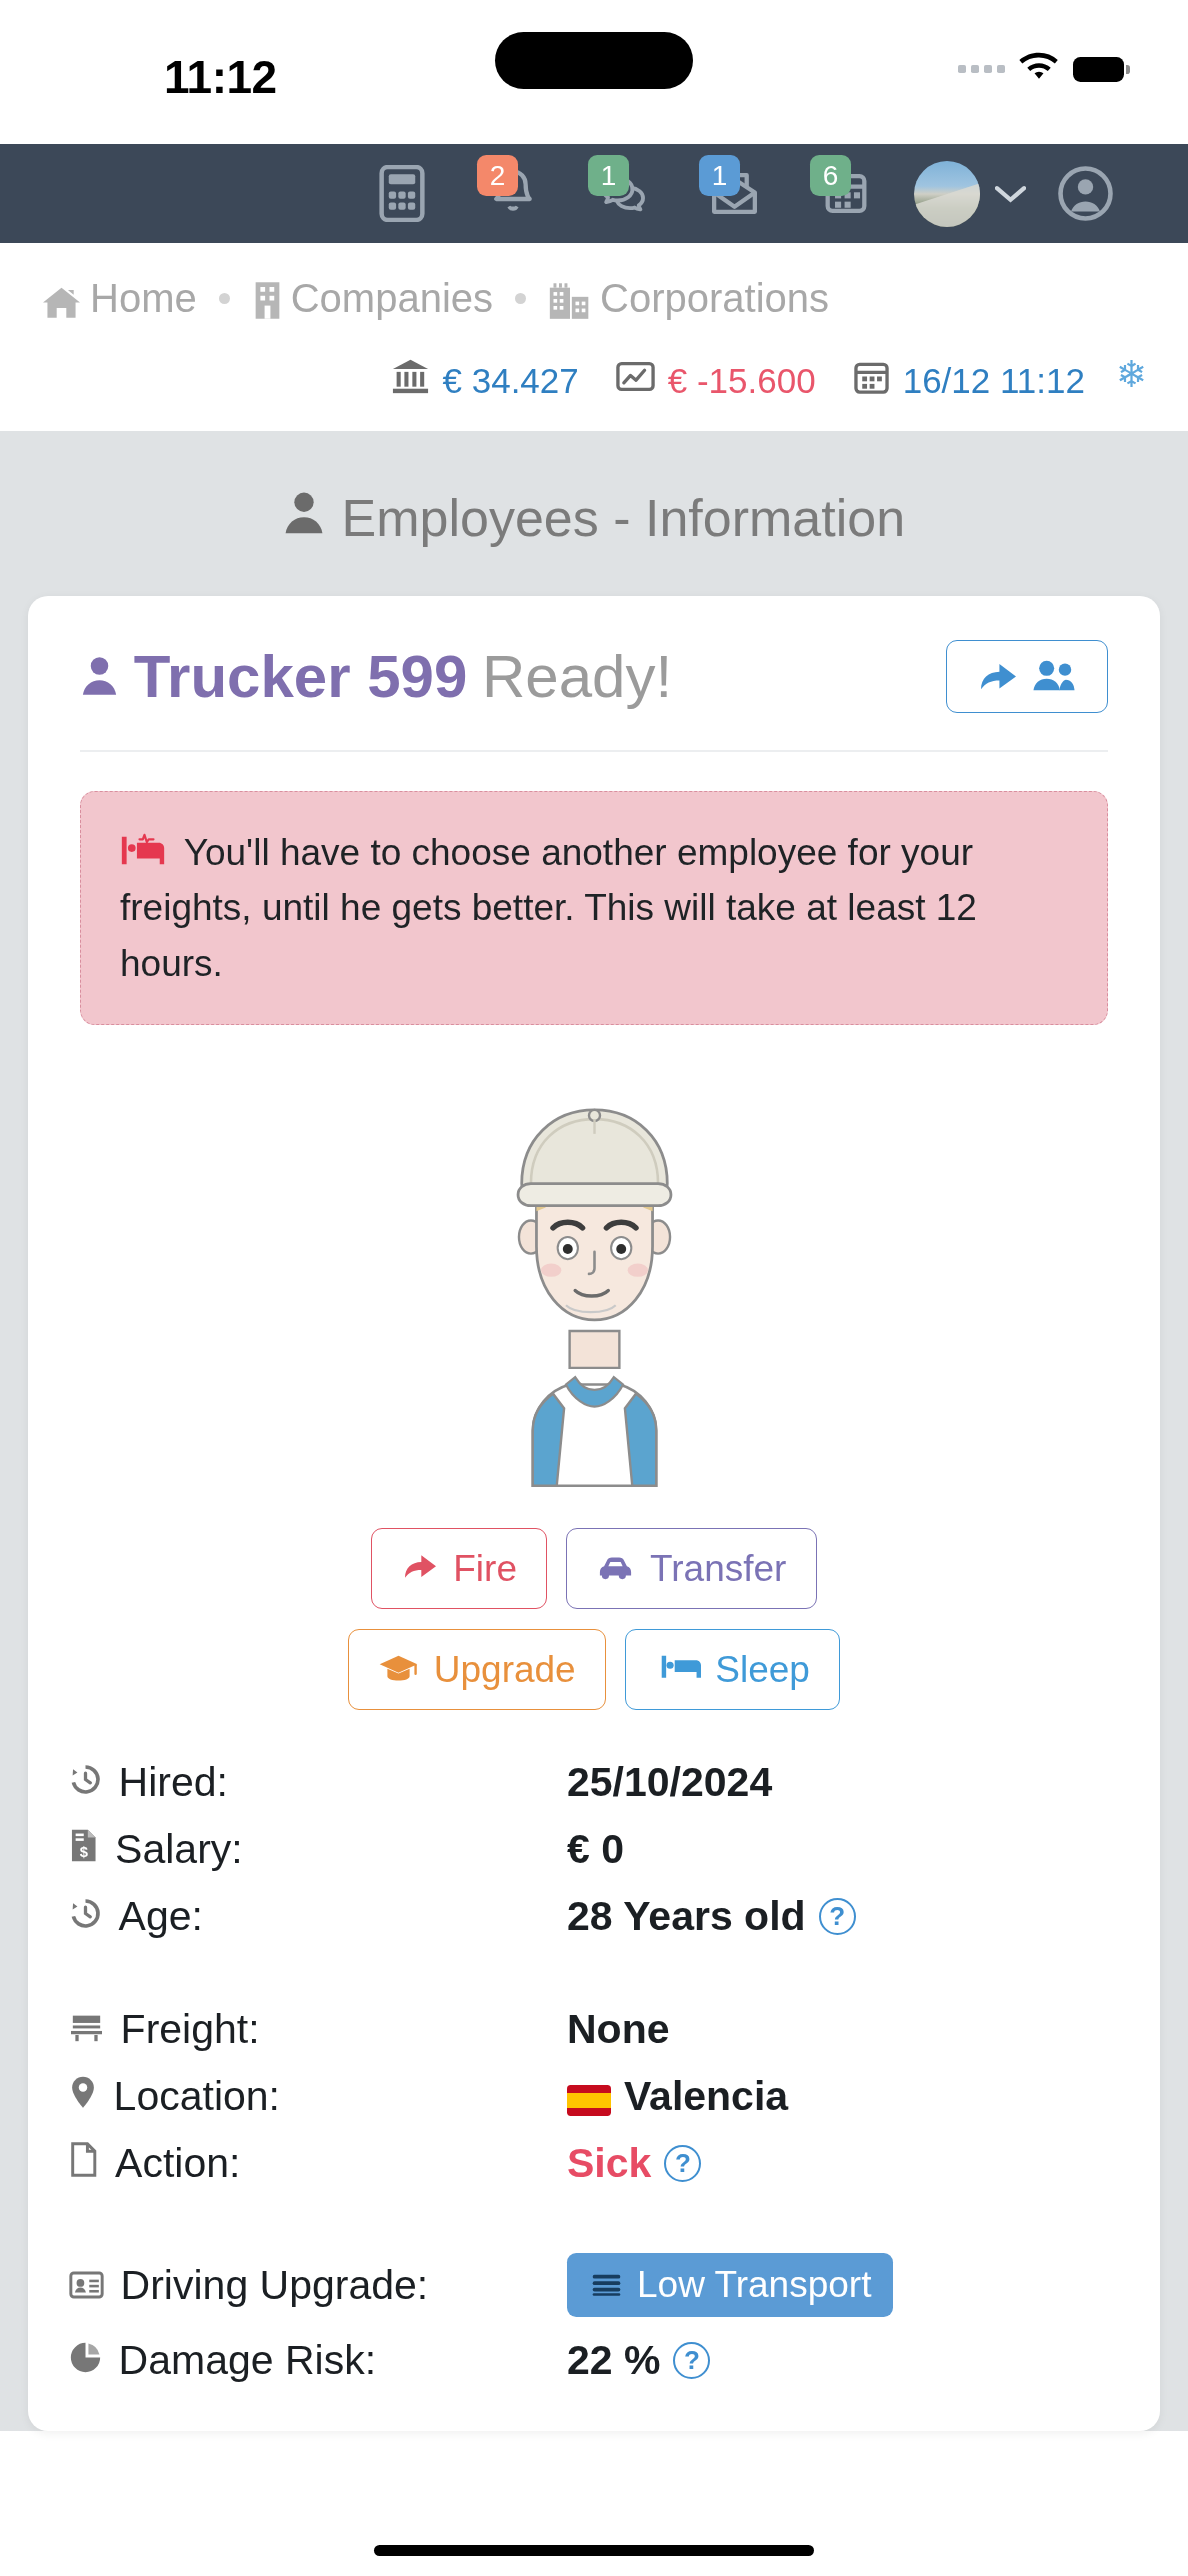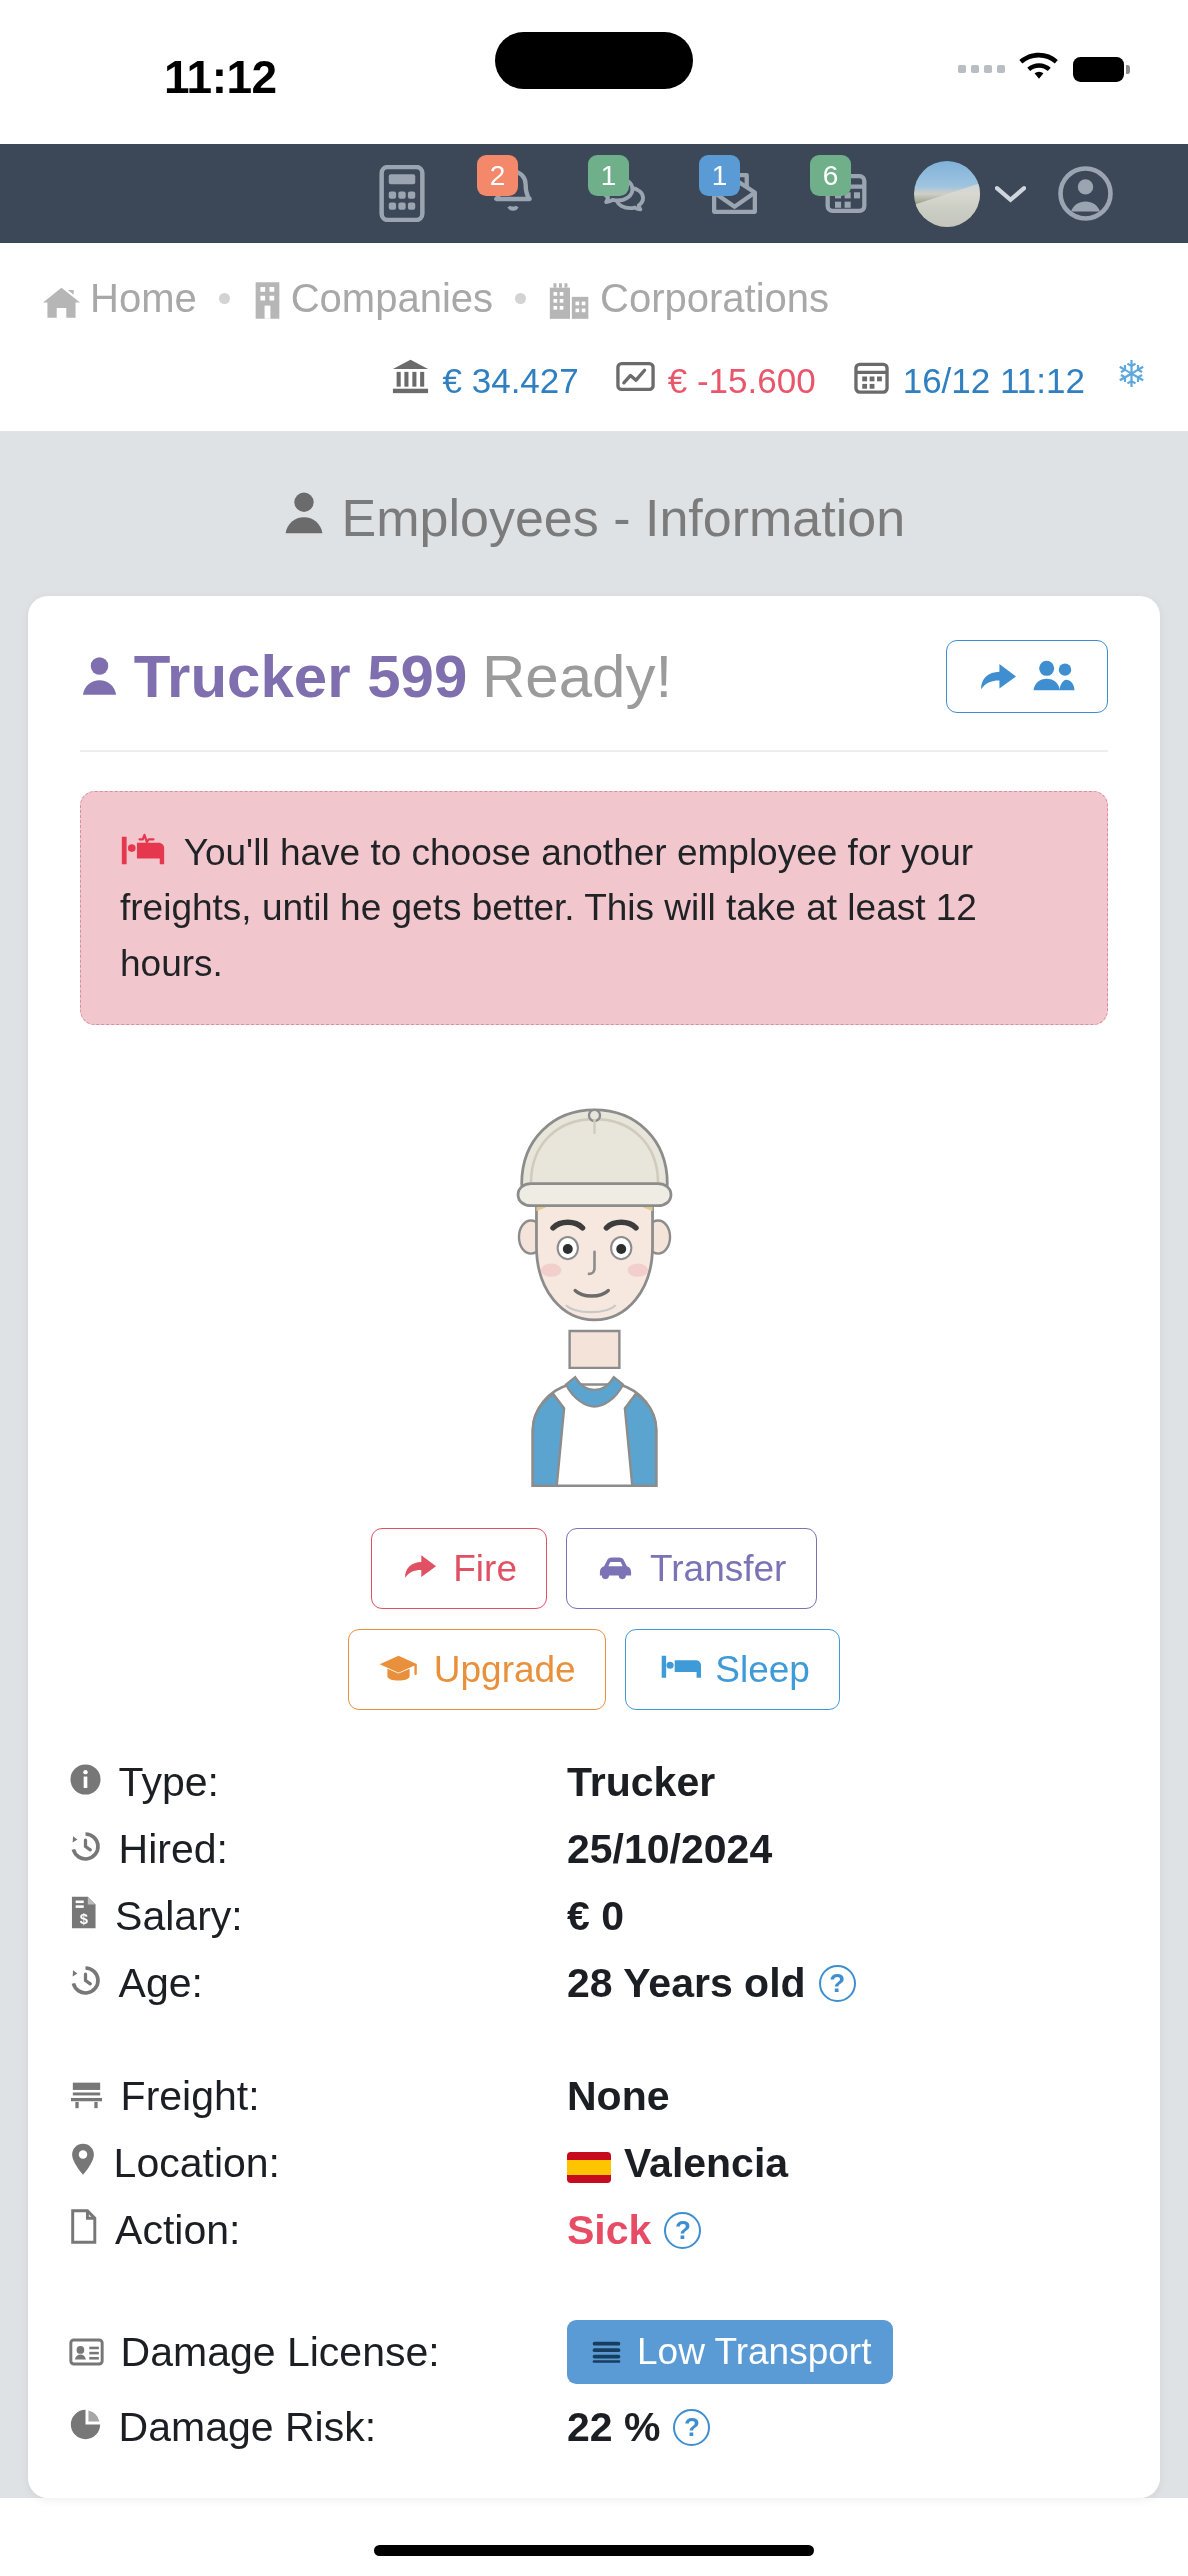--- a/index.html
+++ b/index.html
@@ -677,35 +677,20 @@
                 <path d="M1 2v13h2.6v-3.4h17.8V15H24V7.6c0-1.6-1.3-2.9-2.9-2.9H8.6v6.9H3.6V2z" fill="#3f9ad8"></path>
                 <circle cx="5.9" cy="7.6" r="2.1" fill="#3f9ad8"></circle>
               </svg>
           </span>
           <span>Sleep</span>
         </button>
       </div>
 
       <div class="details">
 
-        <div class="drow">
-          <span class="lbl">
-            <span>
-              <svg width="33" height="33" viewBox="0 0 18 18">
-                  <circle cx="9" cy="9" r="8.2" fill="#777"></circle>
-                  <rect x="8" y="7.4" width="2" height="6.2" fill="#fff"></rect>
-                  <circle cx="9" cy="5" r="1.2" fill="#fff"></circle>
-                </svg>
-            </span>
-            <span>Type:</span>
-          </span>
-          <span class="valc">
-            <span>Trucker</span>
-          </span>
-        </div>
 
         <div class="drow">
           <span class="lbl">
             <span>
               <svg width="33" height="33" viewBox="0 0 18 18">
                   <path d="M9 2.2a6.8 6.8 0 1 1-6.6 8.4" fill="none" stroke="#777" stroke-width="2"></path>
                   <path d="M4.6 5.2L2.2 3.4 2 6.8z" fill="#777"></path>
                   <path d="M9 5.6V9l2.6 1.8" fill="none" stroke="#777" stroke-width="1.8" stroke-linecap="round"></path>
                 </svg>
             </span>
@@ -810,21 +795,21 @@
             <span>
               <svg width="35" height="28" viewBox="0 0 19 15">
                   <rect x="1" y="1" width="17" height="13" rx="1.6" fill="none" stroke="#777" stroke-width="1.6"></rect>
                   <circle cx="6.2" cy="6.4" r="2.1" fill="#777"></circle>
                   <path d="M3.2 11.6c.4-1.8 1.6-2.7 3-2.7s2.6.9 3 2.7z" fill="#777"></path>
                   <rect x="11" y="4.6" width="5.2" height="1.4" fill="#777"></rect>
                   <rect x="11" y="7.4" width="5.2" height="1.4" fill="#777"></rect>
                   <rect x="11" y="10.2" width="5.2" height="1.4" fill="#777"></rect>
                 </svg>
             </span>
-            <span>Damage License:</span>
+            <span>Driving Upgrade:</span>
           </span>
           <span class="valc">
             <span class="pill">
               <span>
                 <svg width="35" height="24" viewBox="0 0 19 13">
                     <rect x="2" y="1" width="15" height="2" rx="1" fill="#173d5f"></rect>
                     <rect x="2" y="4.5" width="15" height="2" rx="1" fill="#173d5f"></rect>
                     <rect x="2" y="8" width="15" height="2" rx="1" fill="#173d5f"></rect>
                     <rect x="2" y="11" width="15" height="1.4" rx=".7" fill="#173d5f"></rect>
                   </svg>

